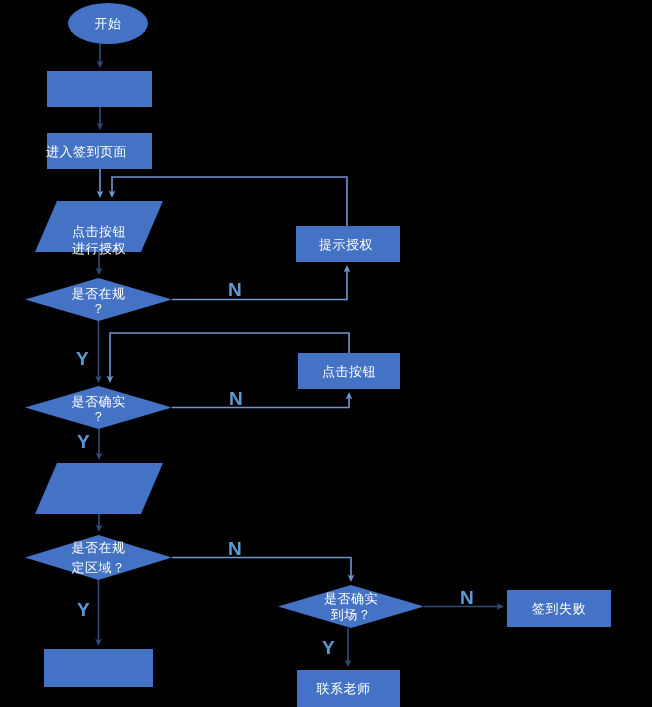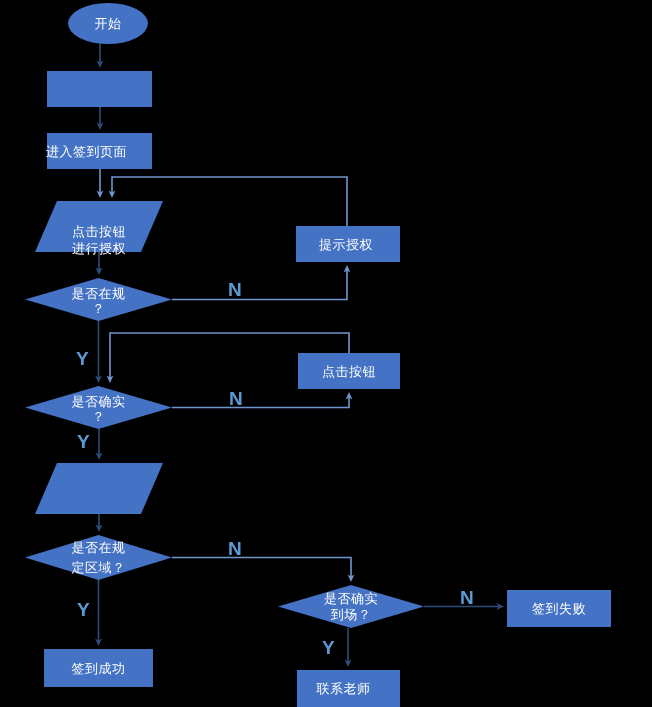--- a/index.html
+++ b/index.html
@@ -150,21 +150,20 @@
 
 
   <div class="node-label" style="left:25px; top:535px; width:147px; height:45px; line-height:20px;">是否在规
 定区域？</div>
 
   <div class="node-label" style="left:278px; top:585px; width:146px; height:43px; line-height:16px;">是否确实
 到场？</div>
 
   <div class="node-label" style="left:507px; top:590px; width:104px; height:37px;border-radius:6px;">签到失败</div>
 
-  <div class="node-label" style="left:44px; top:649px; width:109px; height:38px;">签到成功</div>
 
   <div class="node-label" style="left:297px; top:670px; width:93px; height:37px;">联系老师</div>
 
   <div class="edge-label" style="left:228px; top:280px;">N</div>
 
   <div class="edge-label" style="left:76px; top:349px;">Y</div>
 
   <div class="edge-label" style="left:229px; top:389px;">N</div>
 
   <div class="edge-label" style="left:77px; top:432px;">Y</div>

